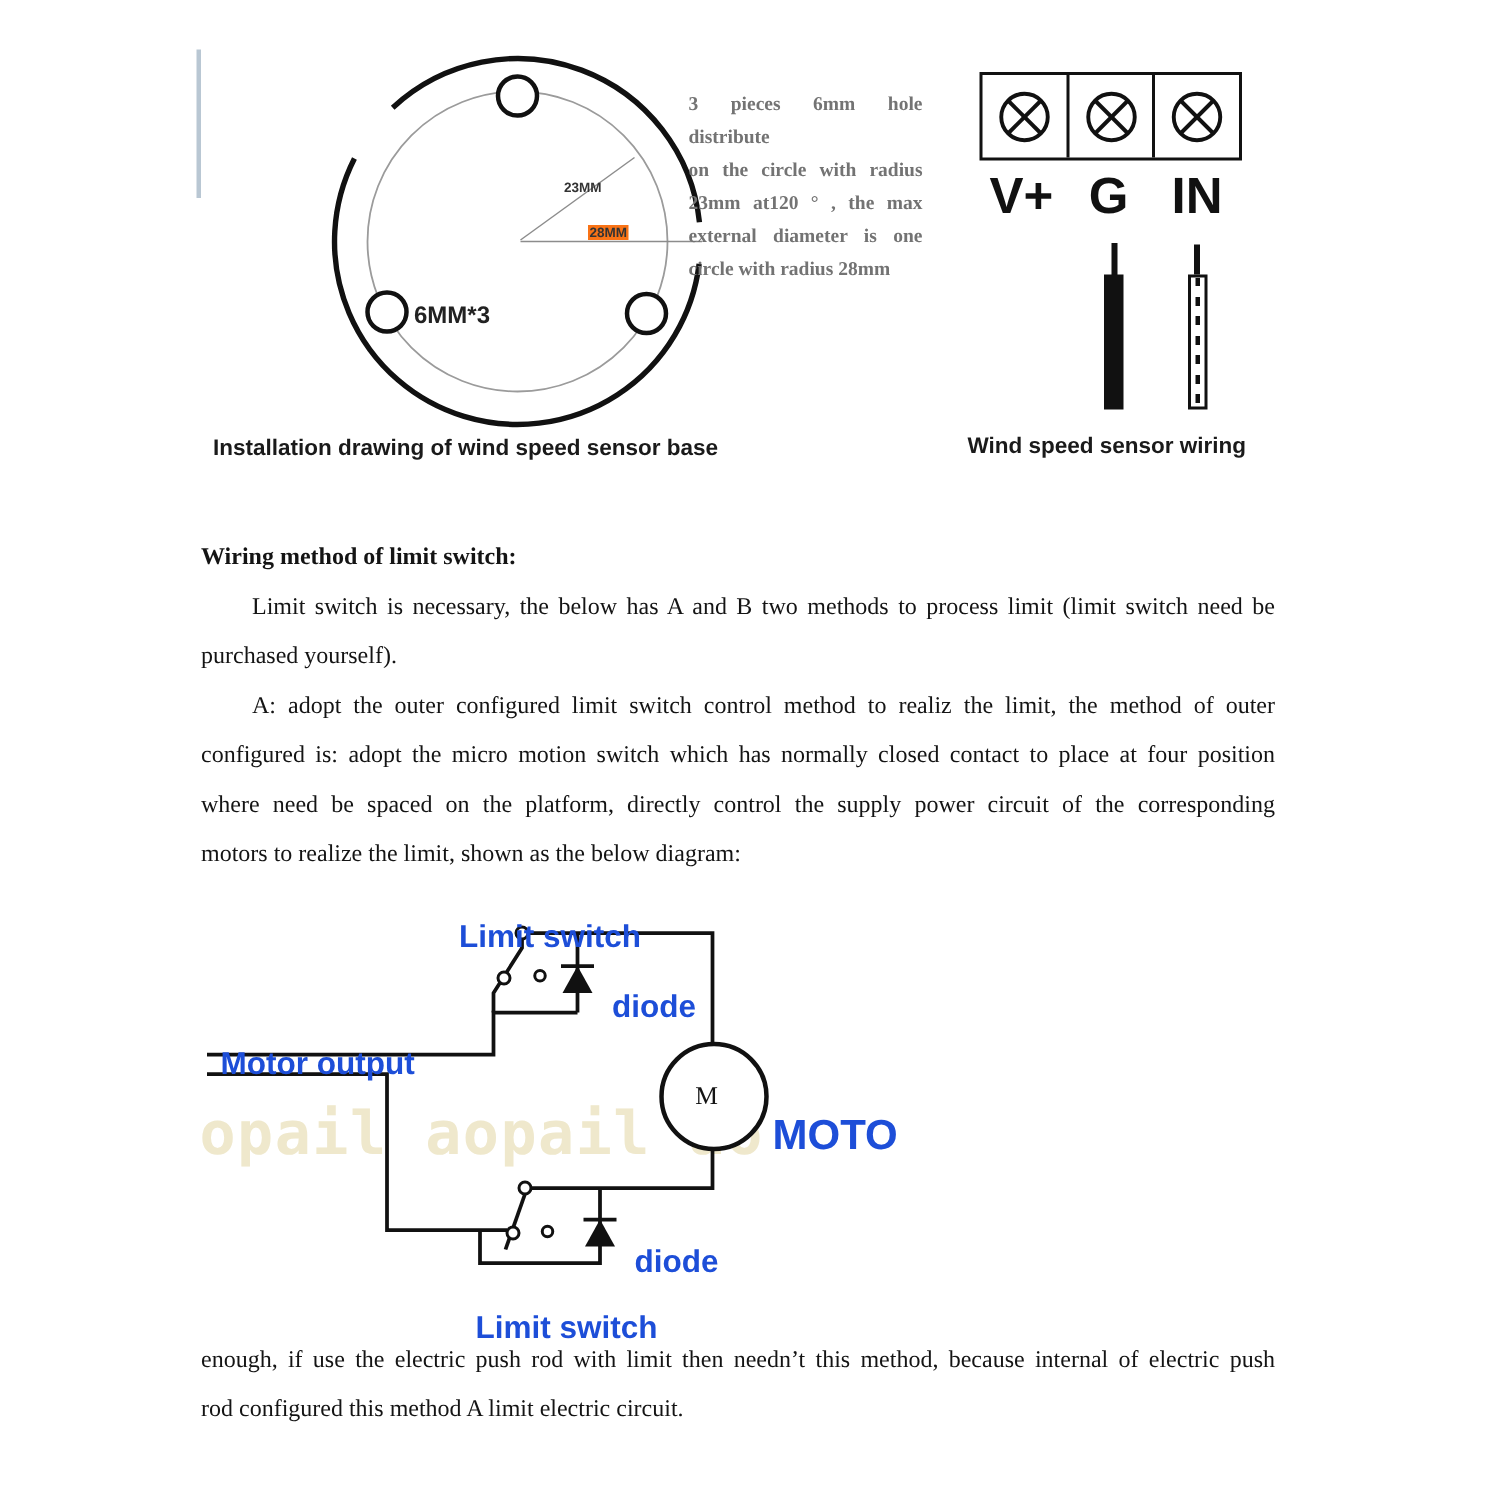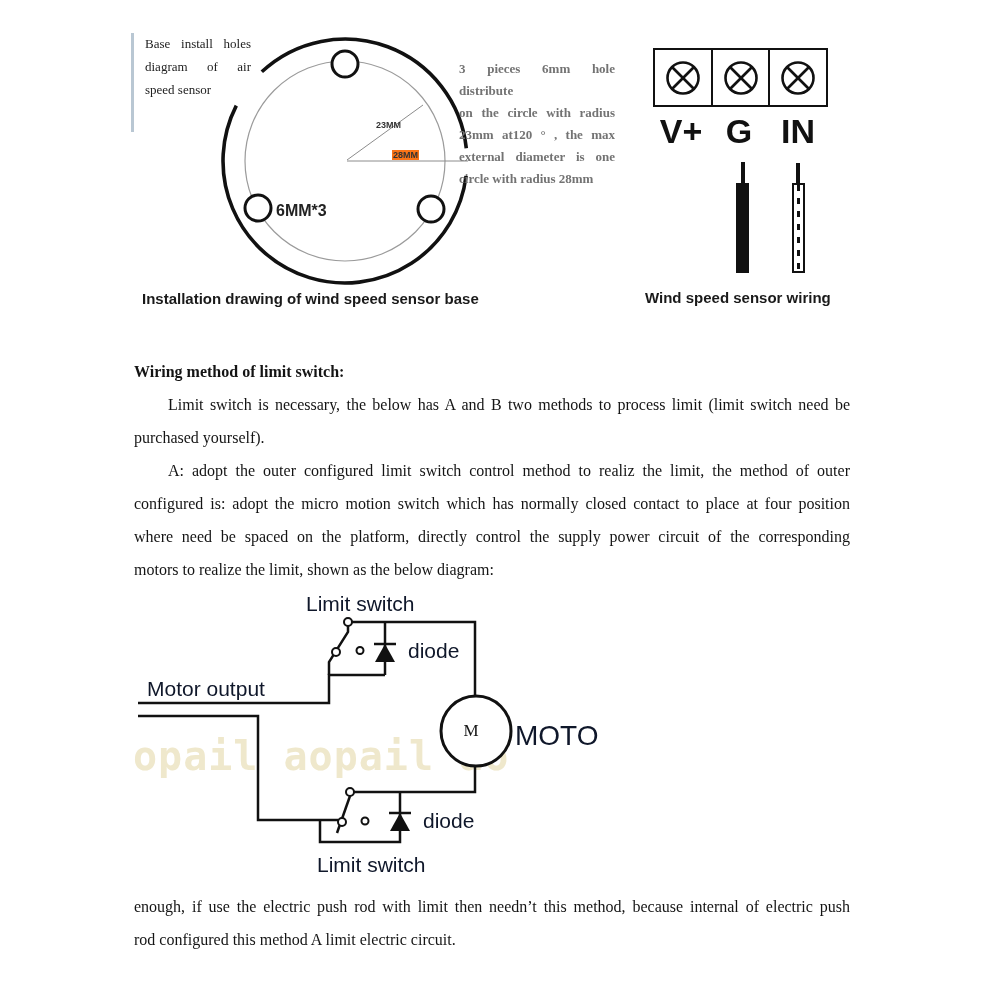--- a/index.html
+++ b/index.html
@@ -42,43 +42,38 @@
 
   
   .body-text { left:134px; top:355px; width:716px; font-size:16px; line-height:33px; color:#141414; }
   .body-text .head { font-weight:bold; text-align:left; }
   .indent { text-indent:34px; }
 
   
   .watermark { left:133px; top:733px; font-family:"DejaVu Sans Mono", monospace; font-weight:bold;
                font-size:40px; letter-spacing:1px; color:#efe8cc; z-index:0; }
   .circuit-svg { left:130px; top:585px; z-index:1; }
-  .clabel { font-family:"Liberation Sans", sans-serif; font-weight:normal; font-size:21px; color:#0f172a; z-index:2; }
+  .clabel { font-family:"Liberation Sans", sans-serif; font-weight:bold; font-size:21px; color:#1d4ed8; z-index:2;margin-top:21px; }
   .ls-top { left:306px; top:592px; }
   .d-top { left:408px; top:639px; }
   .m-out { left:147px; top:677px; }
   .moto { left:515px; top:720px; font-size:28px; }
   .m-letter { left:471px; top:731px; transform:translate(-50%,-50%); font-family:"Liberation Serif", serif; font-weight:normal; font-size:17px; z-index:2; }
   .d-bot { left:423px; top:809px; }
   .ls-bot { left:317px; top:853px; }
 
   
   .footer-text { left:134px; top:890px; width:716px; font-size:16px; line-height:33px; color:#141414; }
 </style>
 </head>
 <body>
 
 <div class="page">
 
   <div class="abs note-rule"></div>
-  <div class="abs tl-note">
-    <div class="jline">Base install holes</div>
-    <div class="jline">diagram of air</div>
-    <div class="jlast">speed sensor</div>
-  </div>
 
   <svg class="abs base-svg" width="290" height="265" viewBox="0 0 290 265">
     <path d="M 266.3 118.2 A 122 122 0 0 0 61.8 41.8" fill="none" stroke="#111" stroke-width="3.6"></path>
     <path d="M 36.3 75.6 A 122 122 0 1 0 266.1 145.9" fill="none" stroke="#111" stroke-width="3.6"></path>
     <circle cx="145" cy="131" r="100" fill="none" stroke="#9b9b9b" stroke-width="1.2"></circle>
     <line x1="147" y1="130" x2="223" y2="75" stroke="#8c8c8c" stroke-width="1"></line>
     <line x1="147" y1="131" x2="268" y2="131" stroke="#8c8c8c" stroke-width="1"></line>
     <circle cx="145" cy="34" r="13" fill="#fff" stroke="#111" stroke-width="3"></circle>
     <circle cx="58" cy="178" r="13" fill="#fff" stroke="#111" stroke-width="3"></circle>
     <circle cx="231" cy="179" r="13" fill="#fff" stroke="#111" stroke-width="3"></circle>

